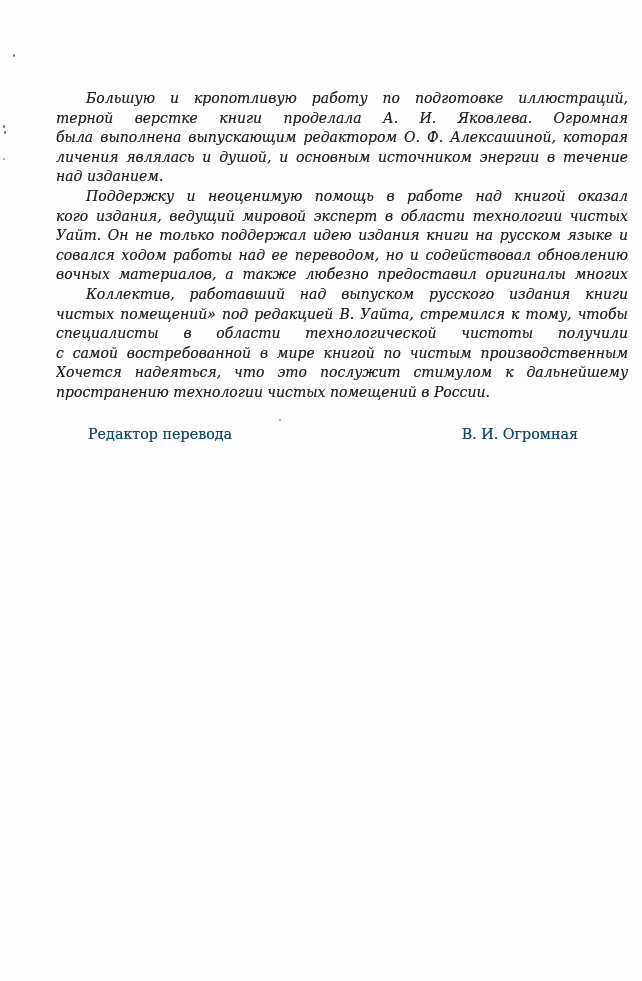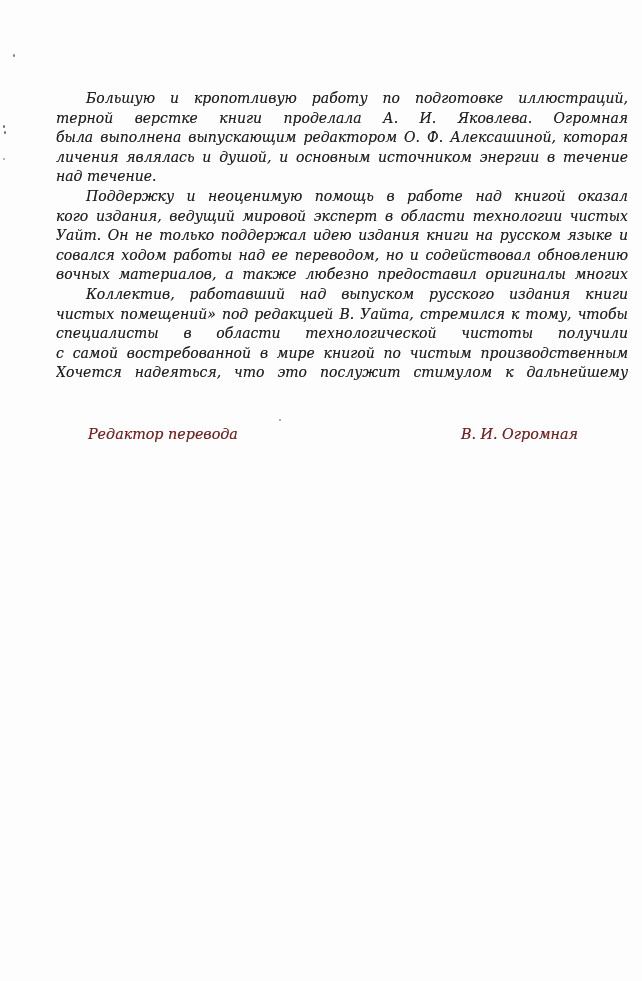--- a/index.html
+++ b/index.html
@@ -41,22 +41,21 @@
     text-align-last: left;
   }
   .signature-row {
     position: absolute;
     left: 56px;
     top: 424px;
     width: 572px;
     display: flex;
     justify-content: space-between;
     align-items: baseline;
-    color: #7f1d1d;
-    font-style: italic;
+    color: #0c4a6e;
     font-size: 14.3px;
     line-height: 20px;
     box-sizing: border-box;
     padding-left: 32px;
     padding-right: 50px;
     text-shadow: 0 0 0.4px rgba(20,20,20,0.55);
   }
   .speck {
     position: absolute;
     background: #4a4a4a;
@@ -73,37 +72,38 @@
 
 <div class="page">
 
   <div class="text-block">
 
     <div class="para">
       <div class="line first">Большую и кропотливую работу по подготовке иллюстраций, дизайну и компью-</div>
       <div class="line">терной верстке книги проделала А. И. Яковлева. Огромная организационная работа</div>
       <div class="line">была выполнена выпускающим редактором О. Ф. Алексашиной, которая без преуве-</div>
       <div class="line">личения являлась и душой, и основным источником энергии в течение всей работы</div>
-      <div class="line last">над течение.</div>
+      <div class="line last">над изданием.</div>
     </div>
 
     <div class="para">
       <div class="line first">Поддержку и неоценимую помощь в работе над книгой оказал редактор английс-</div>
       <div class="line">кого издания, ведущий мировой эксперт в области технологии чистых помещений Билл</div>
       <div class="line">Уайт. Он не только поддержал идею издания книги на русском языке и живо интере-</div>
       <div class="line">совался ходом работы над ее переводом, но и содействовал обновлению некоторых спра-</div>
       <div class="line last">вочных материалов, а также любезно предоставил оригиналы многих иллюстраций.</div>
     </div>
 
     <div class="para">
       <div class="line first">Коллектив, работавший над выпуском русского издания книги «Проектирование</div>
       <div class="line">чистых помещений» под редакцией В. Уайта, стремился к тому, чтобы отечественные</div>
       <div class="line">специалисты в области технологической чистоты получили возможность знакомства</div>
       <div class="line">с самой востребованной в мире книгой по чистым производственным помещениям.</div>
       <div class="line">Хочется надеяться, что это послужит стимулом к дальнейшему развитию и рас-</div>
+      <div class="line last">пространению технологии чистых помещений в России.</div>
     </div>
 
   </div>
 
   <div class="signature-row">
     <span>Редактор перевода</span>
     <span>В. И. Огромная</span>
   </div>
 
   <div class="speck s1"></div>

